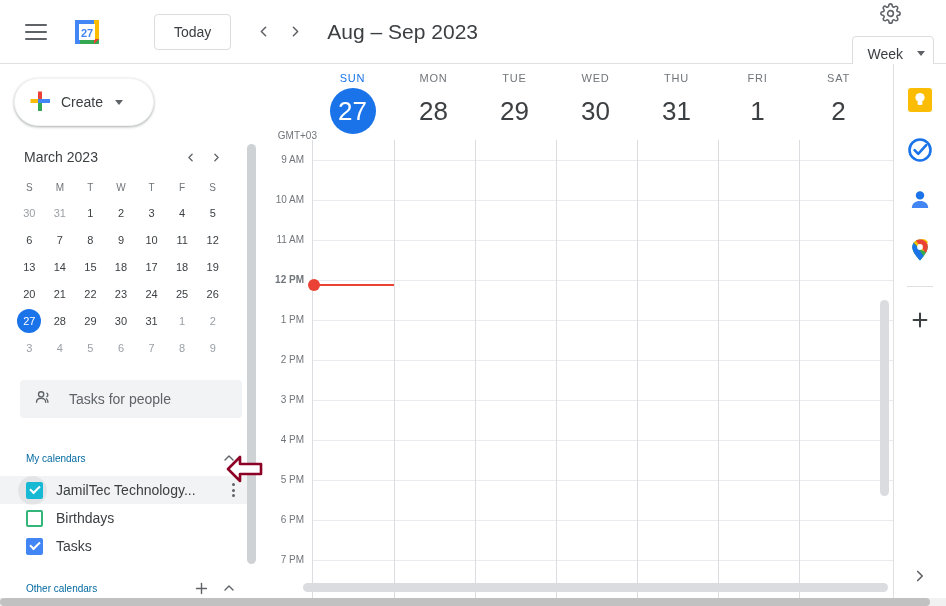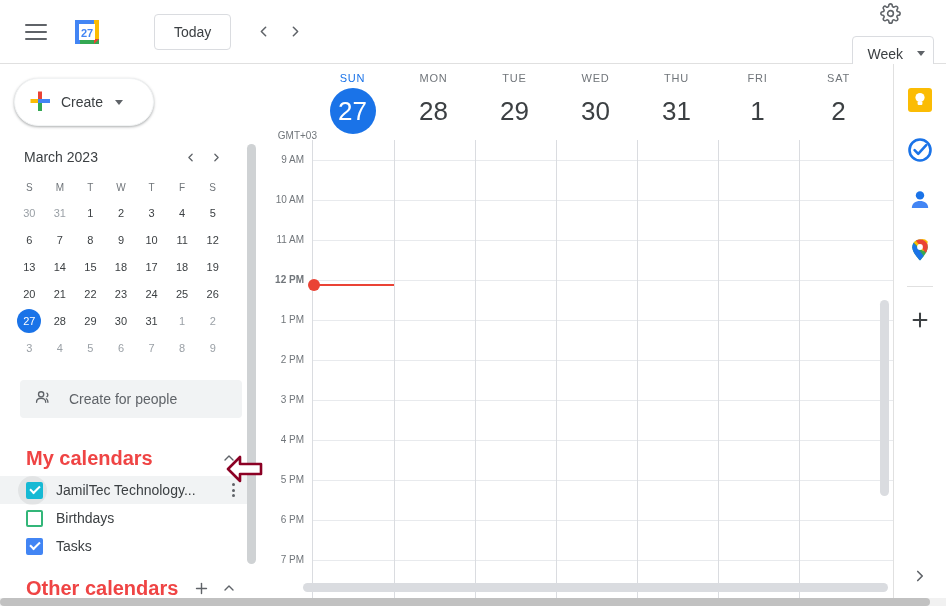--- a/index.html
+++ b/index.html
@@ -136,21 +136,21 @@
     padding-left: 14px; cursor: text;
   }
   .people-search .ph { font-size: 14px; color: #5f6368; margin-left: 16px; }
 
   
   .cal-section { margin-top: 22px; }
   .cal-section-head {
     display: flex; align-items: center; height: 36px;
     padding: 0 14px 0 26px; cursor: pointer;
   }
-  .cal-section-title { font-size: 20px; color: #ef4444; font-weight: 700; }
+  .cal-section-title { font-size: 10px; color: #0369a1; font-weight: 400; }
   .cal-section-actions { margin-left: auto; display: flex; align-items: center; gap: 2px; }
   .cal-sec-icon {
     width: 26px; height: 26px; border-radius: 50%; cursor: pointer;
     display: flex; align-items: center; justify-content: center; color: #5f6368;
   }
   .cal-row {
     display: flex; align-items: center; height: 28px;
     padding: 0 12px 0 26px; cursor: pointer; position: relative;
   }
   .cal-row.hovered { background: #f1f3f4; }
@@ -328,20 +328,21 @@
             <polyline points="15 18 9 12 15 6"></polyline>
           </svg>
       </div>
       <div class="nav-arrow">
         <svg viewBox="0 0 24 24" fill="none" stroke="currentColor" stroke-width="2.2" stroke-linecap="round" stroke-linejoin="round">
             <polyline points="9 18 15 12 9 6"></polyline>
           </svg>
       </div>
     </div>
 
+    <div class="date-range">Aug – Sep 2023</div>
 
     <div class="header-right">
       <div class="icon-btn">
         <svg width="21" height="21" viewBox="0 0 24 24" fill="none" stroke="currentColor" stroke-width="2" stroke-linecap="round">
           <circle cx="11" cy="11" r="7"></circle>
             <line x1="16.3" y1="16.3" x2="21" y2="21"></line>
         </svg>
       </div>
       <div class="icon-btn">
         <svg width="21" height="21" viewBox="0 0 24 24" fill="none" stroke="currentColor" stroke-width="1.8">
@@ -467,21 +468,21 @@
     </div>
 
     <div class="people-search">
       <span>
         <svg width="19" height="19" viewBox="0 0 24 24" fill="none" stroke="#5f6368" stroke-width="1.7" stroke-linecap="round" stroke-linejoin="round">
           <circle cx="9" cy="8" r="3.3"></circle>
           <path d="M3.2 18c0-3.1 2.6-5 5.8-5s5.8 1.9 5.8 5"></path>
           <path d="M16.4 6.6a2.7 2.7 0 0 1 0 4.3M17.6 18c0-2.2-.8-3.6-2-4.4"></path>
         </svg>
       </span>
-      <span class="ph">Create for people</span>
+      <span class="ph">Tasks for people</span>
     </div>
 
     <div class="cal-section">
       <div class="cal-section-head">
         <span class="cal-section-title">My calendars</span>
         <span class="cal-section-actions">
           <span class="cal-sec-icon">
             <svg width="16" height="16" viewBox="0 0 24 24" fill="none" stroke="currentColor" stroke-width="2.1" stroke-linecap="round" stroke-linejoin="round">
                 <polyline points="6 15 12 9 18 15"></polyline>
               </svg>

